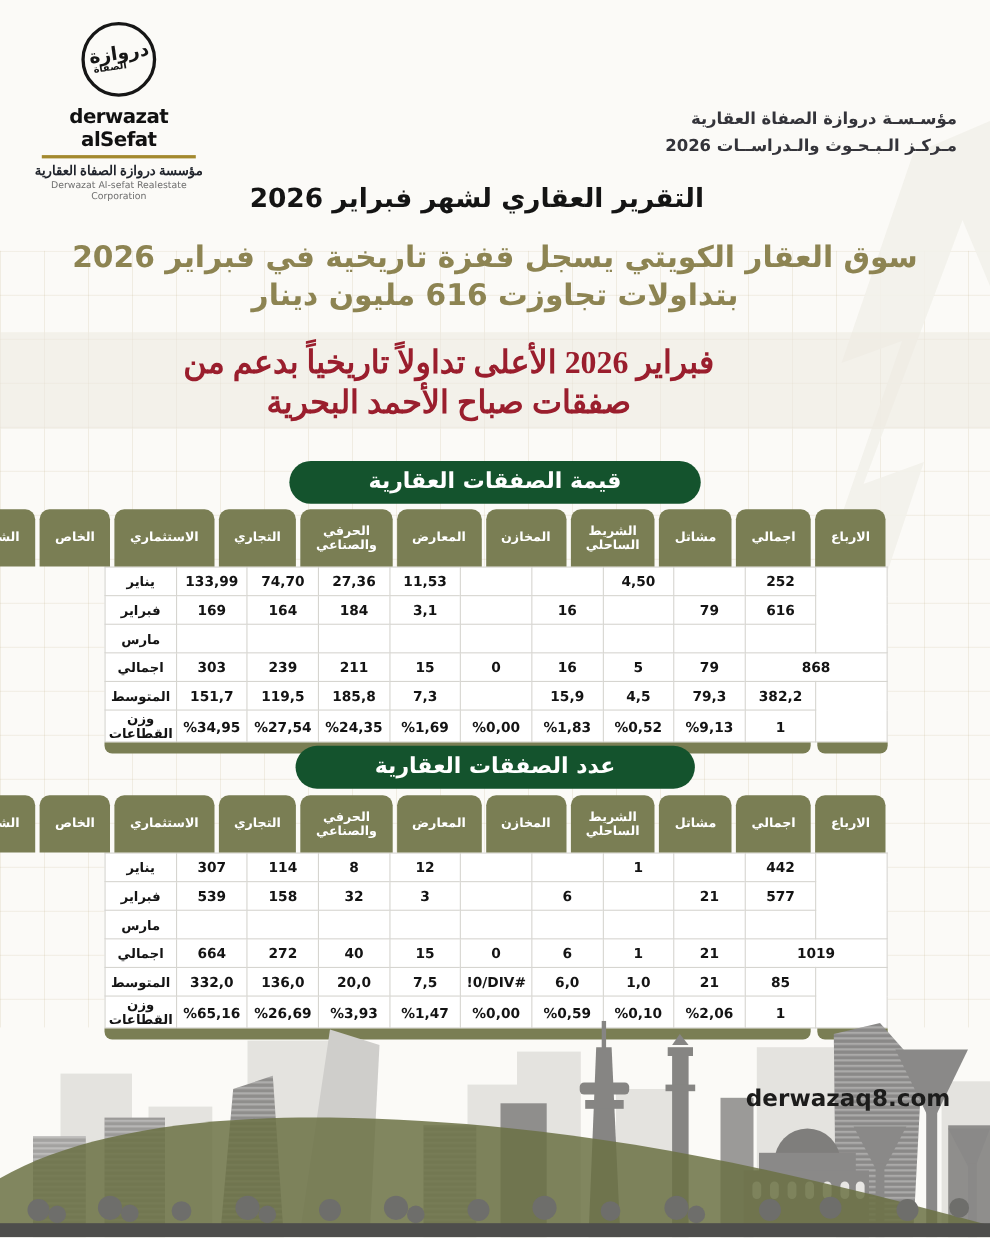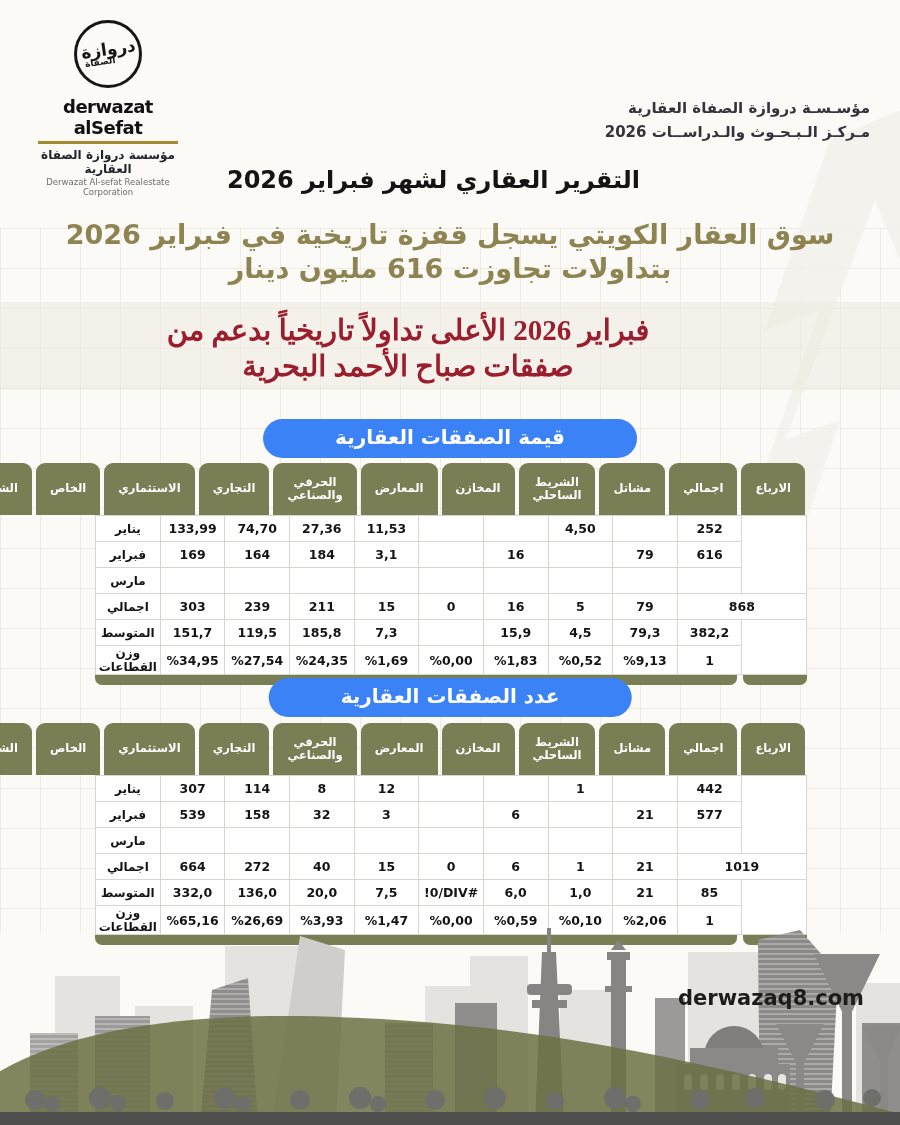--- a/index.html
+++ b/index.html
@@ -23,37 +23,37 @@
   .logo{position:absolute;left:28px;top:0;width:160px;text-align:center;}
   .logo-circle{
     width:62px;height:62px;border:3px solid #161616;border-radius:50%;
     margin:0 auto;display:flex;flex-direction:column;align-items:center;justify-content:center;
     color:#161616;direction:rtl;line-height:1;
   }
   .lc1{font-size:17px;font-weight:bold;transform:rotate(-8deg);}
   .lc2{font-size:9px;font-weight:bold;transform:translateX(-8px) rotate(-8deg);}
   .wordmark{margin-top:8px;font-size:18px;font-weight:bold;color:#111;letter-spacing:-.5px;}
   .gold-rule{height:3px;background:#a3892e;width:140px;margin:3px auto 4px auto;}
-  .brand-ar{direction:rtl;font-size:12px;font-weight:bold;color:#20242c;}
+  .brand-ar{direction:rtl;font-size:12px;font-weight:bold;color:#20242c;font-family:Liberation Serif, serif;}
   .brand-en{font-size:8.5px;color:#6d6d6d;margin-top:1px;}
   .org{position:absolute;right:30px;top:28px;text-align:right;direction:rtl;
        color:#34343a;font-size:15px;font-weight:bold;line-height:1.6;margin-top:48px;}
 
   
   .title{position:absolute;top:166px;left:0;width:867px;text-align:center;direction:rtl;
          color:#141414;font-size:24px;font-weight:bold;}
   .subtitle{position:absolute;top:218px;left:0;width:900px;text-align:center;direction:rtl;
             color:#8d8452;font-size:27px;font-weight:bold;line-height:1.25;}
   .highlight{position:absolute;top:312px;left:0;width:816px;text-align:center;direction:rtl;
              color:#9a1e2d;font-size:29px;font-weight:bold;line-height:1.25;font-family:Liberation Serif, serif;}
 
   
   .pill{
     position:absolute;left:50%;transform:translateX(-50%);
-    background:#3b82f6;color:#fff;font-size:20px;font-weight:bold;direction:rtl;
+    background:#14532d;color:#fff;font-size:20px;font-weight:bold;direction:rtl;
     padding:6px 72px 9px 72px;border-radius:22px;white-space:nowrap;
   }
   #pill-0{top:419px;} #pill-1{top:678px;}
 
   
   .data-table{position:absolute;left:95px;width:712px;direction:rtl;}
   #table-0{top:463px;} #table-1{top:723px;}
   .tbl-head{display:flex;}
   .tab{flex:1;padding:0 2px;box-sizing:border-box;}
   .tab-inner{

